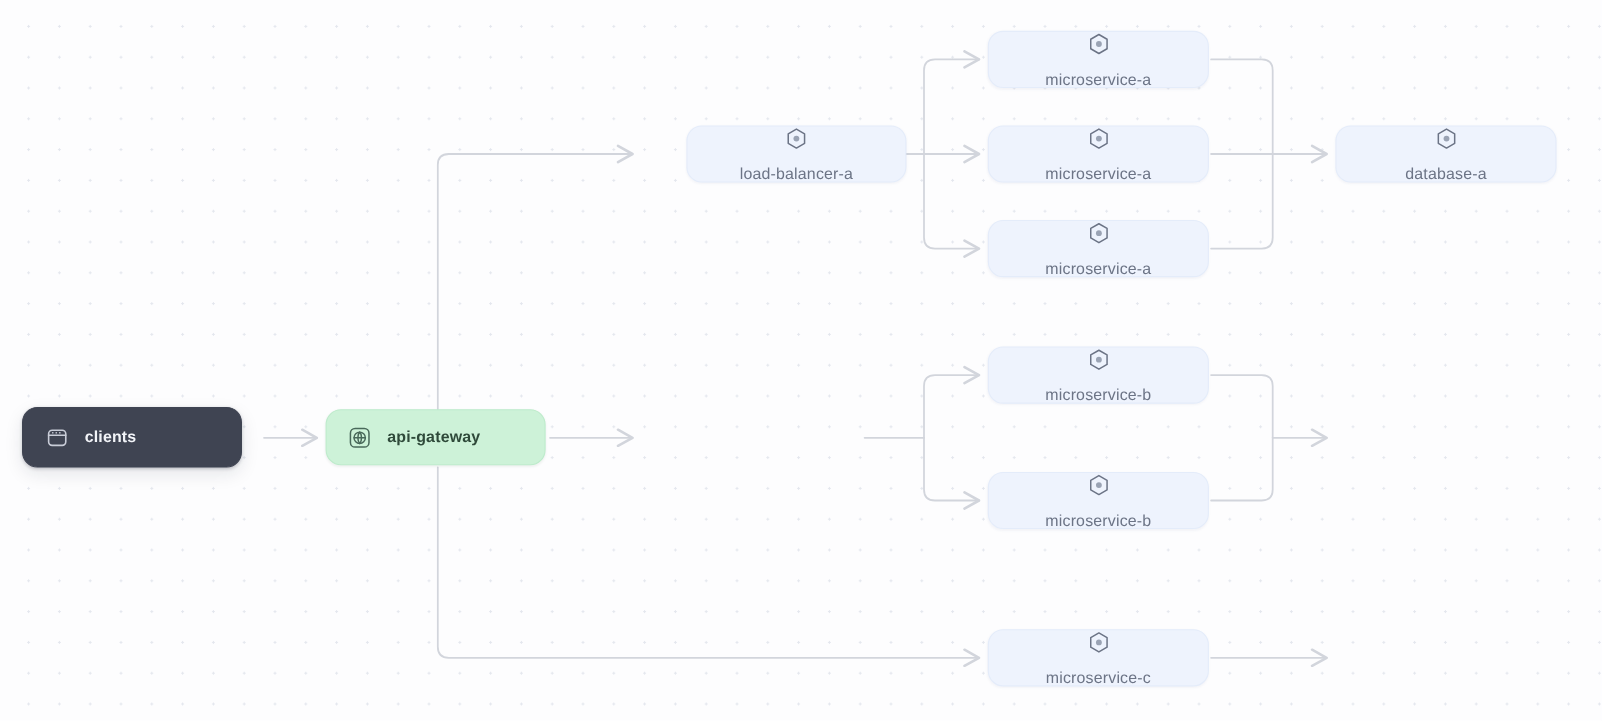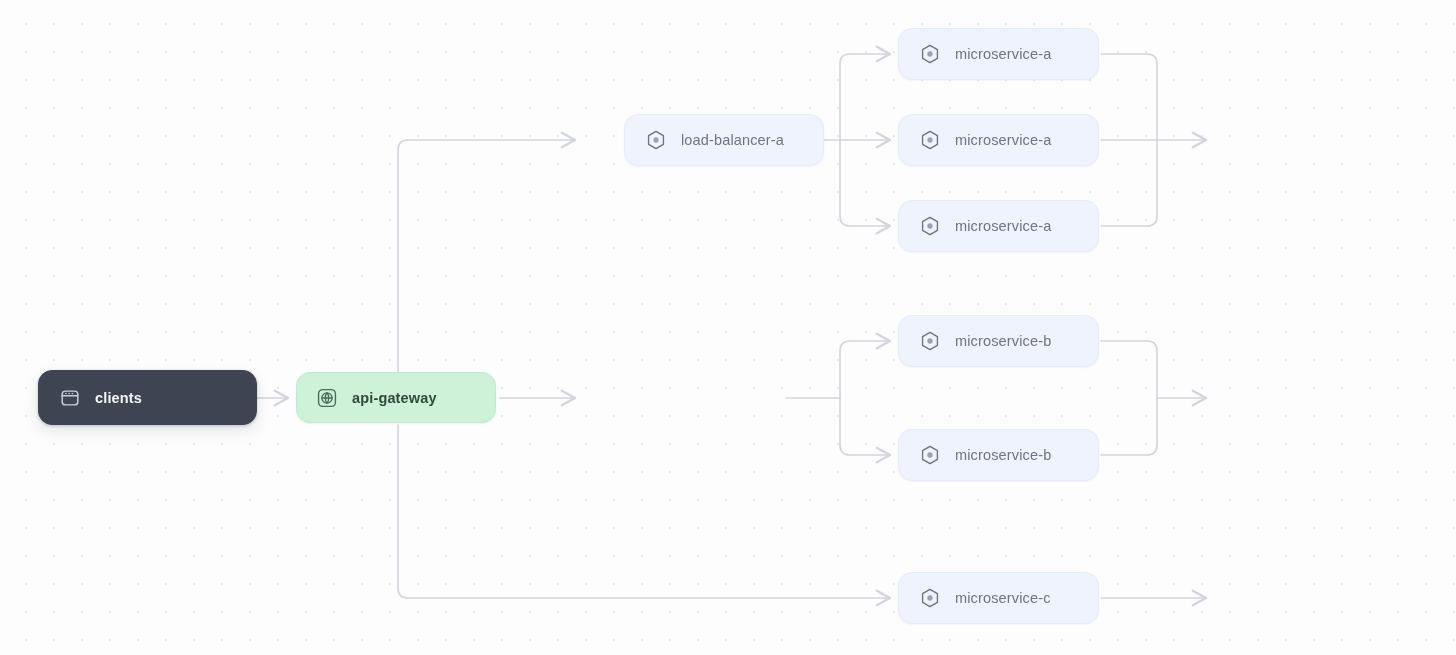--- a/index.html
+++ b/index.html
@@ -69,25 +69,26 @@
     border: 1px solid #bdebcb;
     box-shadow: 0 1px 2px rgba(40,90,60,0.07);
   }
   .node.v-green .node-label { color: #2f4a3a; font-weight: 600; }
 
   
   .node.v-blue {
     background: #eef3fd;
     border: 1px solid #e4ecfa;
     box-shadow: 0 1px 2px rgba(60,80,130,0.05);
+    flex-direction: column;
   }
   .node.v-blue .node-label { color: #6c7486; font-weight: 400; }
 
   
-  .sz-clients   { left: 38px;   top: 370px; width: 219px; height: 55px; }
+  .sz-clients   { left: 20px;   top: 370px; width: 200px; height: 55px; }
   .sz-gateway   { left: 296px;  top: 372px; width: 200px; height: 51px; padding-left: 19px; }
   .sz-lb        { left: 583px;  top: 114px; width: 200px; height: 52px; margin-left: 41px; }
   .sz-svc       { left: 898px;  top: 28px;  width: 201px; height: 52px; }
   .sz-db        { left: 1214px; top: 114px; width: 201px; height: 52px; }
 </style>
 </head>
 <body>
 
 <div id="canvas">
 
@@ -218,16 +219,25 @@
   <div class="node v-blue sz-svc" style="top:572px">
     <span class="node-icon">
       <svg width="22" height="22" viewBox="0 0 24 24" fill="none" stroke="#6c7486" stroke-width="1.5" stroke-linejoin="round">
         <path d="M12 2.6 L20.1 7.3 L20.1 16.7 L12 21.4 L3.9 16.7 L3.9 7.3 Z"></path>
         <circle cx="12" cy="12" r="2.9" fill="#9aa3b4" stroke="none"></circle>
       </svg>
     </span>
     <span class="node-label">microservice-c</span>
   </div>
 
+  <div class="node v-blue sz-db" style="top:114px">
+    <span class="node-icon">
+      <svg width="22" height="22" viewBox="0 0 24 24" fill="none" stroke="#6c7486" stroke-width="1.5" stroke-linejoin="round">
+        <path d="M12 2.6 L20.1 7.3 L20.1 16.7 L12 21.4 L3.9 16.7 L3.9 7.3 Z"></path>
+        <circle cx="12" cy="12" r="2.9" fill="#9aa3b4" stroke="none"></circle>
+      </svg>
+    </span>
+    <span class="node-label">database-a</span>
+  </div>
 
 
 
 </div>
 
 </body></html>

